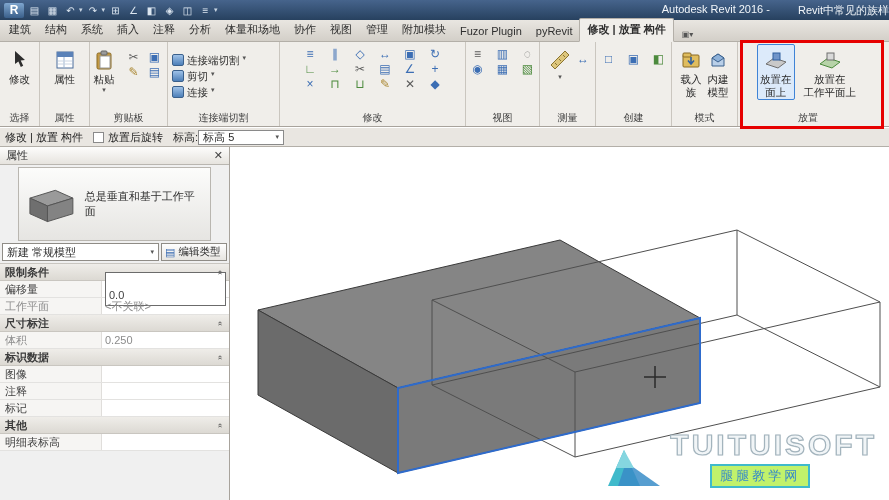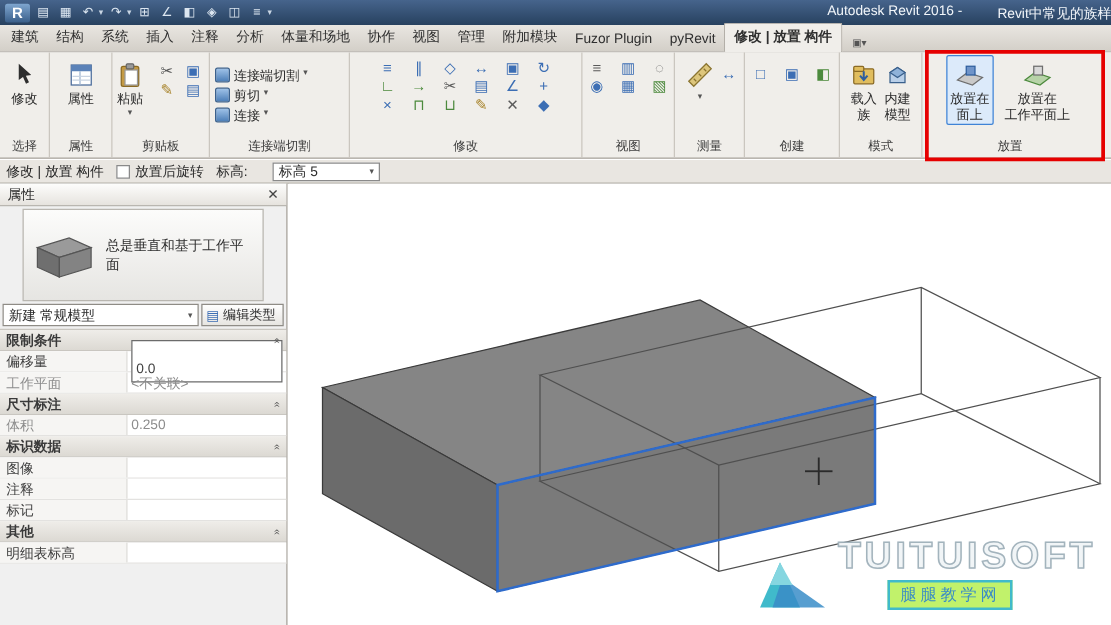--- a/index.html
+++ b/index.html
@@ -45,21 +45,21 @@
   .dd { font-size:7px; color:#555; }
   .anno-red { position:absolute; left:740px; top:40px; width:144px; height:89px;
     border:3px solid #e60000; z-index:60; pointer-events:none; }
 
   
   .optionsbar { position:absolute; top:128px; left:0; right:0; height:19px; background:#e9e6e1;
     border-bottom:1px solid #b3afa8; display:flex; align-items:center; gap:10px; padding-left:5px; font-size:11px; }
   .ob-ctx { color:#1f1f1f; }
   .cbwrap { display:flex; align-items:center; gap:4px; }
   .checkbox { width:11px; height:11px; border:1px solid #8a8a8a; background:#fff; display:inline-block; }
-  .levelwrap { display:flex; align-items:center; gap:20px; }
+  .levelwrap { display:flex; align-items:center; gap:0; }
   .levelbox { display:flex; align-items:center; justify-content:space-between;
     border:1px solid #8a8a8a; background:#fff; height:15px; width:86px; padding:0 4px; }
 
   
   .props { position:absolute; top:147px; left:0; width:230px; bottom:0; background:#f0f0f0;
     border-right:1px solid #a8a39c; font-size:11px; }
   .props-header { height:18px; display:flex; align-items:center; justify-content:space-between;
     padding:0 6px; background:linear-gradient(#fdfdfc,#e6e3de); border-bottom:1px solid #b9b6b0; }
   .close-x { color:#444; font-size:11px; }
   .preview { margin:2px 18px 0; height:74px; background:linear-gradient(#fcfcfb,#e6e5e2);

